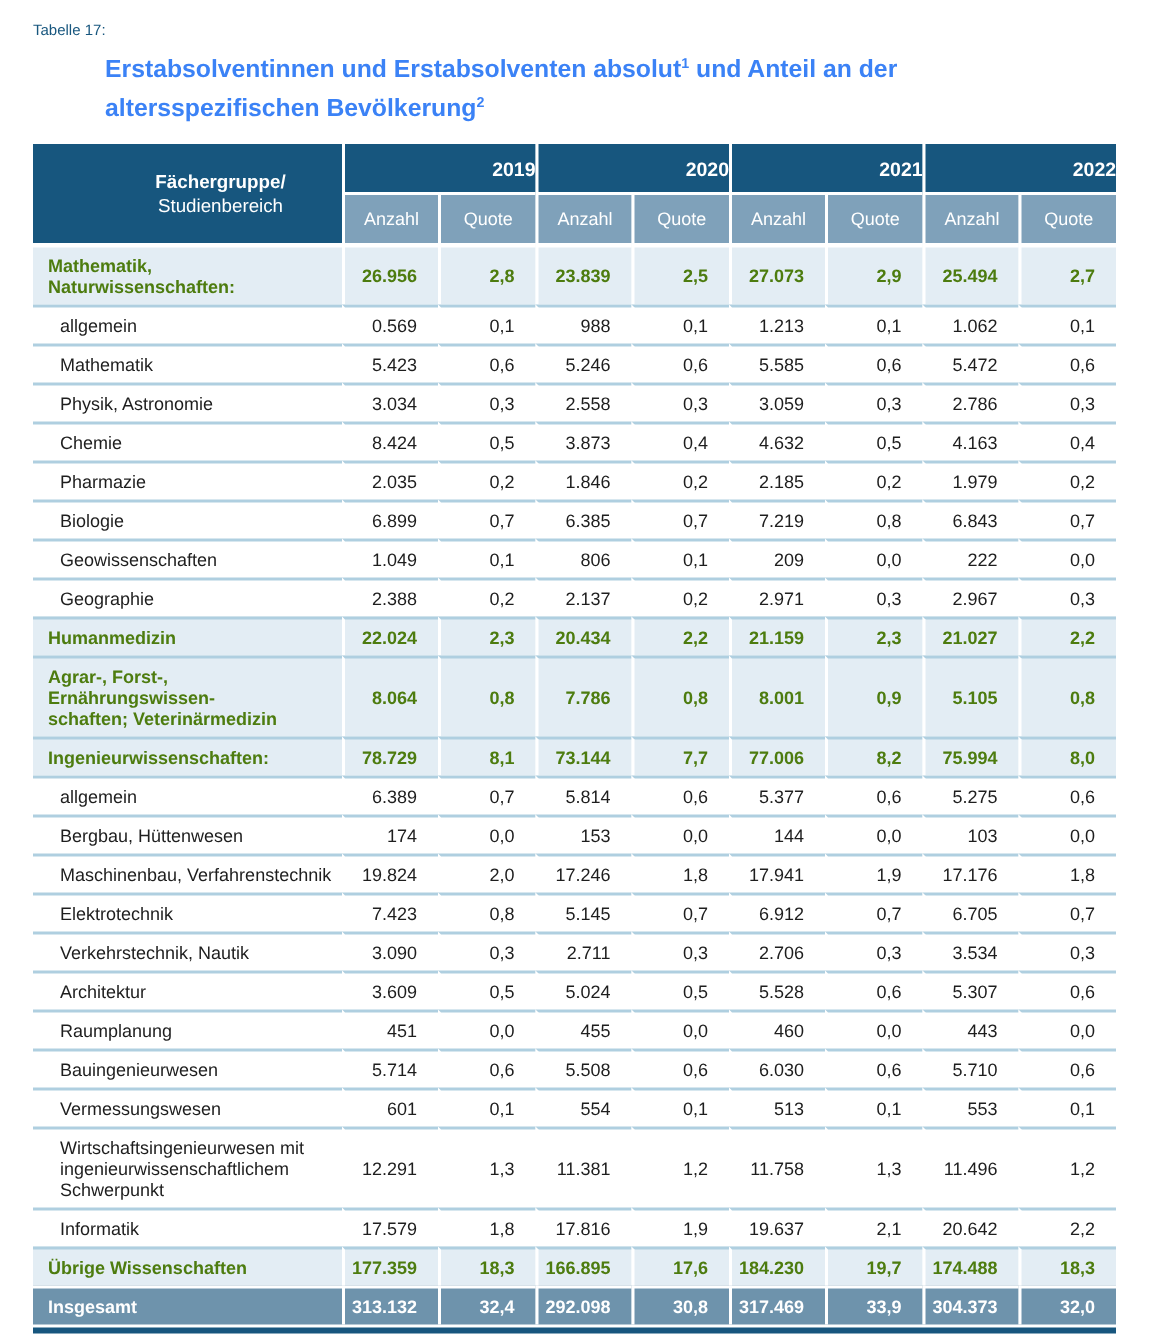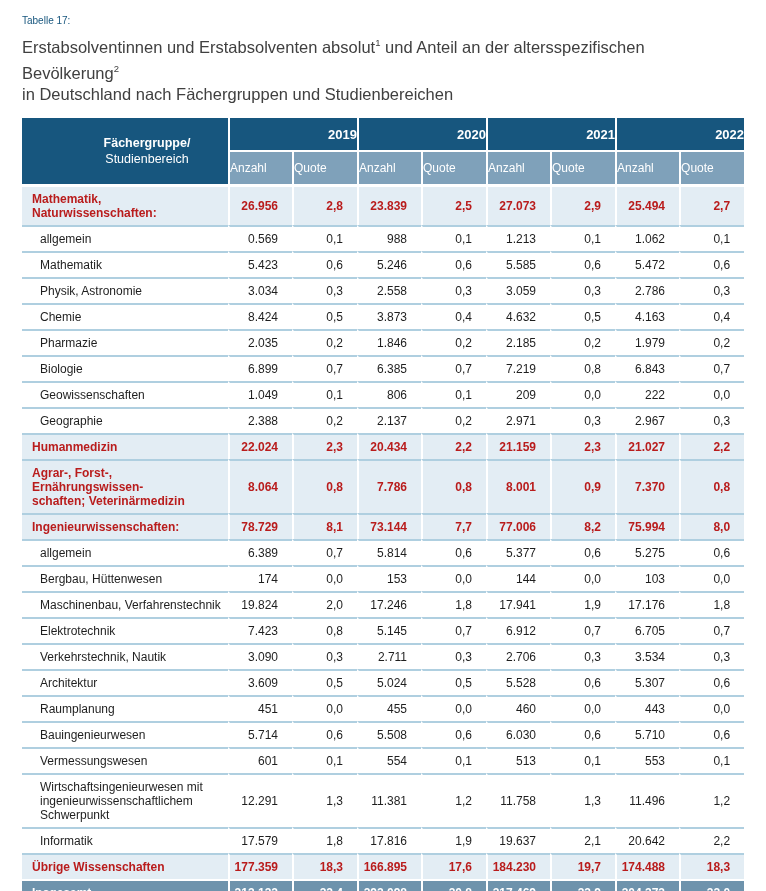--- a/index.html
+++ b/index.html
@@ -1,65 +1,64 @@
 <!DOCTYPE html>
 <html><head>
 <meta charset="utf-8">
 <style>
   * { box-sizing: border-box; margin: 0; padding: 0; }
   html, body { width: 766px; height: 891px; background: #ffffff; overflow: hidden; }
   body { font-family: "Liberation Sans", sans-serif; color: #1e1e1e; }
   .page { padding: 12px 22px 0 22px; }
 
   .table-label { color: #17567E; font-size: 10px; line-height: 17px; margin-bottom: 3px; }
-  .page-title { color: #404040; font-size: 16.5px; font-weight: normal; line-height: 22px; margin-bottom: 13px; }
+  .page-title { color: #3b82f6; font-size: 16.5px; font-weight: bold; line-height: 22px; margin-bottom: 13px; margin-left: 48px; }
   .page-title sup { font-size: 9.5px; }
 
   .table-wrap { border-bottom: 4px solid #17567E; padding-bottom: 2px; }
   table { width: 722px; border-collapse: separate; border-spacing: 0; table-layout: fixed; }
   col.c-label { width: 206px; }
   col.c-anzahl { width: 64px; }
   col.c-quote { width: 65px; }
 
   th { color: #ffffff; font-weight: bold; }
   .corner-th {
     background: #17567E; text-align: center; vertical-align: middle;
     font-size: 12.5px; line-height: 16px; height: 66px; padding-left: 44px;
   }
   .corner-th .l2 { font-weight: normal; }
   .year-th {
     background: #17567E; font-size: 13px; text-align: right; height: 33px;
     border-left: 2px solid #fff; border-bottom: 2px solid #fff;
   }
   .sub-th {
-    background: #7FA1BA; font-size: 12px; font-weight: normal; text-align: left;
+    background: #7FA1BA; font-size: 12px; font-weight: normal; text-align: center;
     height: 31px; border-left: 2px solid #fff; margin-left: 16px;
   }
 
   tbody td { font-size: 12px; line-height: 14px; height: 26px; padding-top: 5px; padding-bottom: 5px;
     border-top: 2px solid #AFCFE0; vertical-align: middle; }
   tbody tr:first-child td { border-top: 3px solid #ffffff; }
   .label-cell { text-align: left; white-space: pre-line; padding-left: 18px; padding-right: 4px; }
   .num-cell { text-align: right; padding-right: 14px; border-left: 2px solid #ffffff; }
 
   .row-sub td { background: #ffffff; color: #1e1e1e; }
-  .row-group td { background: #E3EDF4; color: #b91c1c; font-weight: bold; }
+  .row-group td { background: #E3EDF4; color: #4d7c0f; font-weight: bold; }
   .row-group .label-cell, .row-total .label-cell { padding-left: 10px; }
   .row-total td { background: #6E93AC; color: #ffffff; font-weight: bold; border-top: 2px solid #ffffff; }
 </style>
 </head>
 <body>
 
 <div class="page">
 
   <div class="table-label">Tabelle 17:</div>
 
   <div class="page-title">
     <span>Erstabsolventinnen und Erstabsolventen absolut</span><sup>1</sup><span> und Anteil an der altersspezifischen Bevölkerung</span><sup>2</sup><br>
-    <span>in Deutschland nach Fächergruppen und Studienbereichen</span>
   </div>
 
   <div class="table-wrap">
     <table>
       <colgroup>
         <col class="c-label">
         <col class="c-anzahl">
           <col class="c-quote">
         <col class="c-anzahl">
           <col class="c-quote">
@@ -203,21 +202,21 @@
           </tr>
           <tr class="row-group">
             <td class="label-cell">Agrar-, Forst-, Ernährungswissen-
 schaften; Veterinärmedizin</td>
             <td class="num-cell">8.064</td>
             <td class="num-cell">0,8</td>
             <td class="num-cell">7.786</td>
             <td class="num-cell">0,8</td>
             <td class="num-cell">8.001</td>
             <td class="num-cell">0,9</td>
-            <td class="num-cell">7.370</td>
+            <td class="num-cell">5.105</td>
             <td class="num-cell">0,8</td>
           </tr>
           <tr class="row-group">
             <td class="label-cell">Ingenieurwissenschaften:</td>
             <td class="num-cell">78.729</td>
             <td class="num-cell">8,1</td>
             <td class="num-cell">73.144</td>
             <td class="num-cell">7,7</td>
             <td class="num-cell">77.006</td>
             <td class="num-cell">8,2</td>

